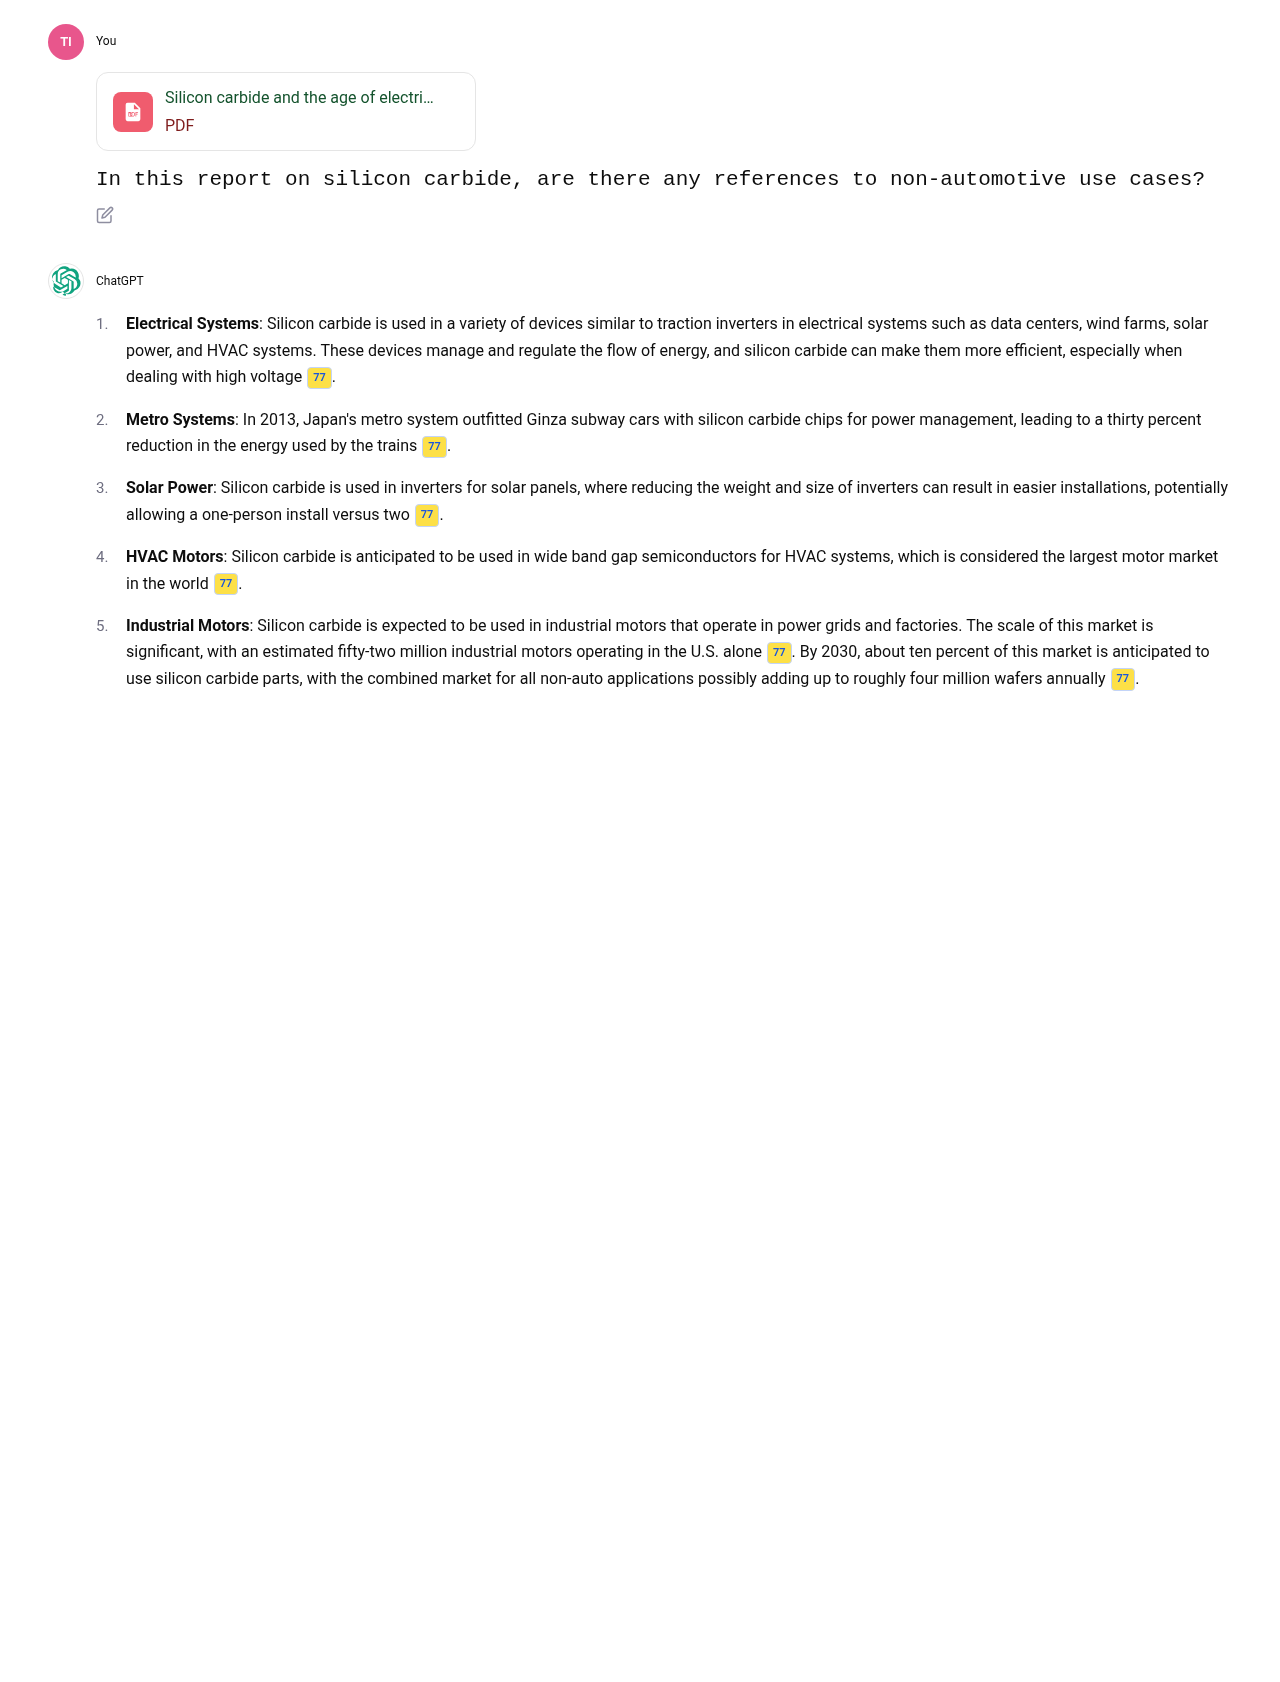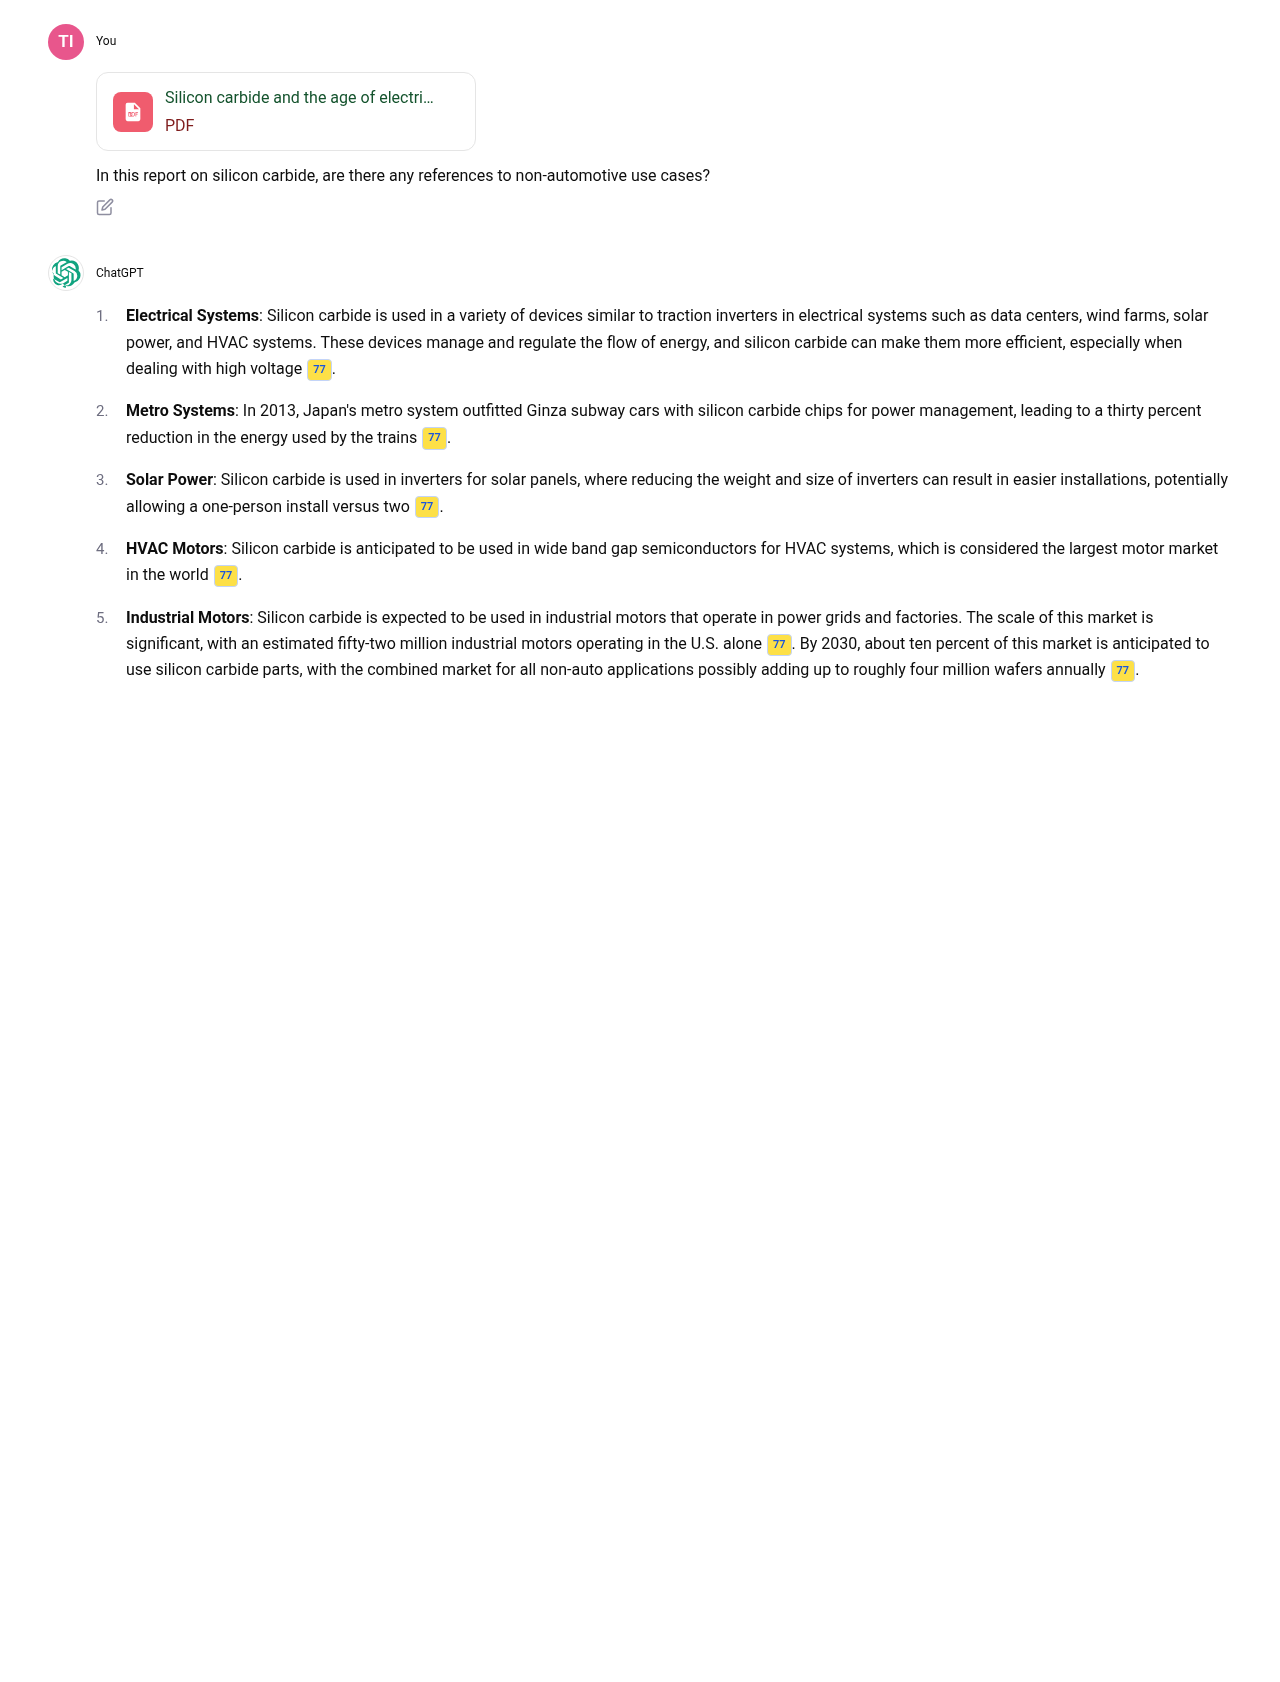--- a/index.html
+++ b/index.html
@@ -36,21 +36,21 @@
       gap: 12px;
     }
 
     .avatar {
       width: 36px;
       height: 36px;
       border-radius: 50%;
       display: flex;
       align-items: center;
       justify-content: center;
-      font-size: 17px;
+      font-size: 13px;
       font-weight: 600;
       flex-shrink: 0;
     }
 
     .avatar-user {
       background: #e8568c;
       color: white;
     }
 
     .avatar-chatgpt {
@@ -113,23 +113,24 @@
       text-overflow: ellipsis;
       max-width: 270px;
     }
 
     .pdf-type {
       font-size: 16px;
       color: #7f1d1d;
     }
 
     .message-text {
-      font-size: 16px;
+      font-size: 21px;
       color: #0d0d0d;
       line-height: 1.65;
+      font-family: Liberation Mono, monospace;
     }
 
     .chatgpt-content {
       font-size: 16px;
       line-height: 1.65;
       color: #0d0d0d;
     }
 
     .intro-text {
       margin-bottom: 16px;

